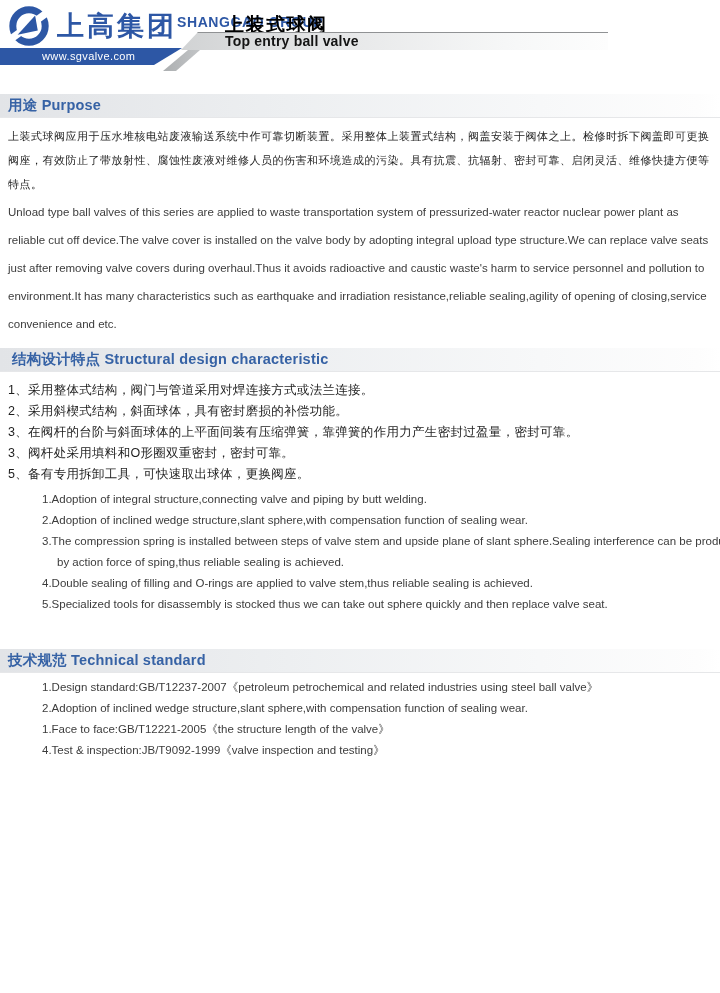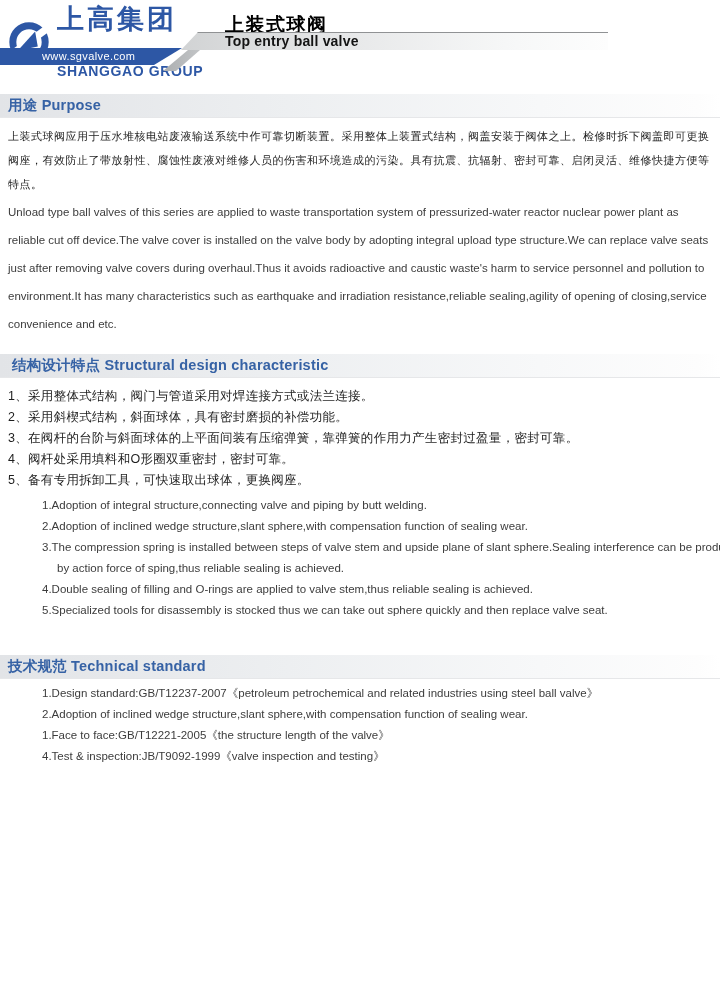--- a/index.html
+++ b/index.html
@@ -3,21 +3,21 @@
 <meta charset="utf-8">
 <style>
   html,body{margin:0;padding:0;background:#fff;}
   body{width:720px;height:993px;font-family:"Liberation Sans","DejaVu Sans",sans-serif;-webkit-font-smoothing:antialiased;}
   .page{position:relative;width:720px;height:993px;overflow:hidden;background:#fff;}
 
   
   header{position:relative;height:94px;}
   .brand{position:absolute;left:8px;top:5px;display:flex;align-items:center;gap:7px;}
   .logo-mark{width:42px;height:42px;flex:0 0 auto;}
-  .brand-text{display:flex;flex-direction:column;gap:28px;}
+  .brand-text{display:flex;}
   .brand-cn{font-size:27px;font-weight:bold;color:#2d57a5;letter-spacing:3px;line-height:1.05;white-space:nowrap;}
   .brand-en{font-size:14px;font-weight:bold;color:#2d57a5;letter-spacing:0.6px;margin-top:2px;white-space:nowrap;}
 
   .title-cn{position:absolute;left:225px;top:12px;font-size:19px;font-weight:bold;color:#000;letter-spacing:1.5px;white-space:nowrap;}
 
   .title-band{position:absolute;left:0;top:32px;width:608px;height:18px;
     background:linear-gradient(90deg,#b2b4b6 0%,#cbcdce 22%,#e6e7e8 55%,#f7f8f8 85%,#fdfdfd 100%);
     box-shadow:inset 0 1px 0 #909294;
     clip-path:polygon(198px 0,720px 0,720px 100%,181px 100%);}
   .title-band span{position:absolute;left:225px;top:0;line-height:18px;font-size:14px;font-weight:bold;color:#141414;letter-spacing:0.2px;white-space:nowrap;}
@@ -29,21 +29,21 @@
   .web-banner{position:absolute;left:0;top:48px;width:200px;height:17px;background:#2d57a5;
     clip-path:polygon(0 0,182px 0,154px 100%,0 100%);}
   .web-banner span{display:block;padding-left:42px;line-height:17px;font-size:11px;color:#ffffff;letter-spacing:0.4px;white-space:nowrap;}
 
   
   main{position:relative;}
   .bar{margin:0;height:23px;line-height:23px;padding-left:8px;
     background:linear-gradient(90deg,#e2e4e7 0%,#edeff1 40%,#f7f8f9 75%,#fdfdfd 97%,#fff 100%);
     border-bottom:1px solid #e6e7e9;
     font-size:14.5px;font-weight:bold;color:#3662a5;letter-spacing:0.2px;}
-  .bar-2{margin-top:16px;padding-left:12px;}
+  .bar-2{margin-top:10px;padding-left:12px;}
   .bar-3{margin-top:34px;}
 
   .para-cn{margin:6px 8px 0;width:706px;font-size:11px;line-height:24px;color:#1e1e1e;letter-spacing:0.5px;font-family:Liberation Serif, serif;}
   .para-en{margin:2px 8px 0;width:706px;font-size:11.5px;line-height:28px;color:#3c3c3c;}
 
   ul.list{list-style:none;margin:8px 8px 0;padding:0;width:706px;}
   ul.list li{font-size:12.5px;line-height:21px;color:#1e1e1e;letter-spacing:0.3px;}
   ul.list.std li{line-height:22px;}
   ul.list.en{margin-top:4px;margin-left:42px;}
   ul.list.en li{font-size:11.5px;line-height:21px;color:#3c3c3c;letter-spacing:0;padding-left:15px;text-indent:-15px;}
@@ -86,21 +86,21 @@
       <p class="para-cn">上装式球阀应用于压水堆核电站废液输送系统中作可靠切断装置。采用整体上装置式结构，阀盖安装于阀体之上。检修时拆下阀盖即可更换阀座，有效防止了带放射性、腐蚀性废液对维修人员的伤害和环境造成的污染。具有抗震、抗辐射、密封可靠、启闭灵活、维修快捷方便等特点。</p>
       <p class="para-en">Unload type ball valves of this series are applied to waste transportation system of pressurized-water reactor nuclear power plant as reliable cut off device.The valve cover is installed on the valve body by adopting integral upload type structure.We can replace valve seats just after removing valve covers during overhaul.Thus it avoids radioactive and caustic waste's harm to service personnel and pollution to environment.It has many characteristics such as earthquake and irradiation resistance,reliable sealing,agility of opening of closing,service convenience and etc.</p>
     </section>
 
     <section>
       <h2 class="bar bar-2">结构设计特点 Structural design characteristic</h2>
       <ul class="list cn">
         <li>1、采用整体式结构，阀门与管道采用对焊连接方式或法兰连接。</li>
         <li>2、采用斜楔式结构，斜面球体，具有密封磨损的补偿功能。</li>
         <li>3、在阀杆的台阶与斜面球体的上平面间装有压缩弹簧，靠弹簧的作用力产生密封过盈量，密封可靠。</li>
-        <li>4、阀杆处采用填料和O形圈双重密封，密封可靠。</li>
+        <li>3、阀杆处采用填料和O形圈双重密封，密封可靠。</li>
         <li>5、备有专用拆卸工具，可快速取出球体，更换阀座。</li>
       </ul>
       <ul class="list en">
         <li>1.Adoption of integral structure,connecting valve and piping by butt welding.</li>
         <li>2.Adoption of inclined wedge structure,slant sphere,with compensation function of sealing wear.</li>
         <li>3.The compression spring is installed between steps of valve stem and upside plane of slant sphere.Sealing interference can be produced by action force of sping,thus reliable sealing is achieved.</li>
         <li>4.Double sealing of filling and O-rings are applied to valve stem,thus reliable sealing is achieved.</li>
         <li>5.Specialized tools for disassembly is stocked thus we can take out sphere quickly and then replace valve seat.</li>
       </ul>
     </section>

